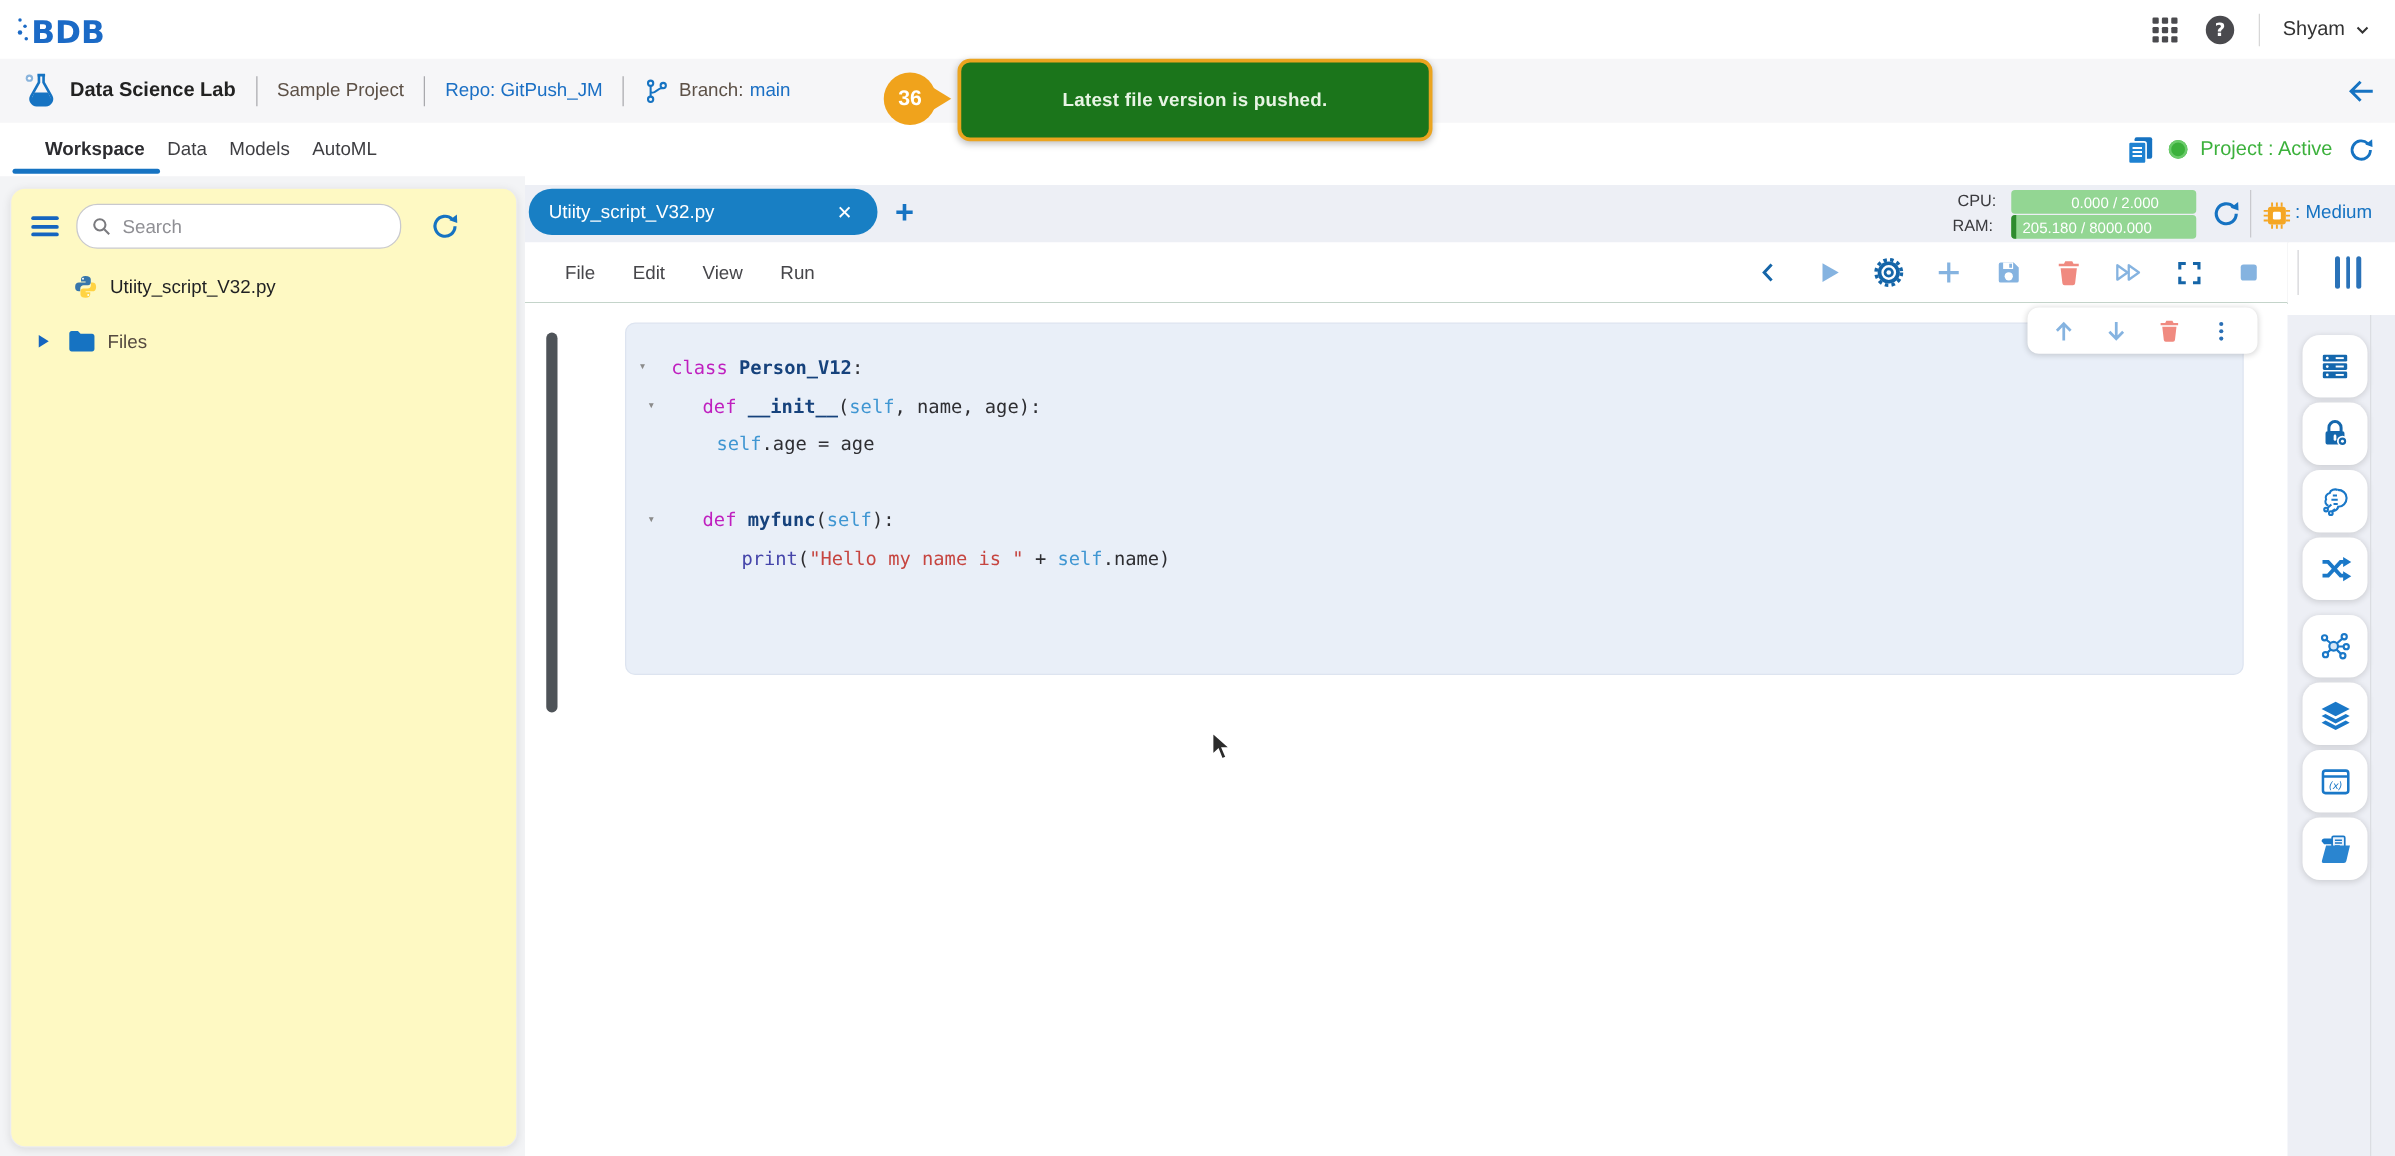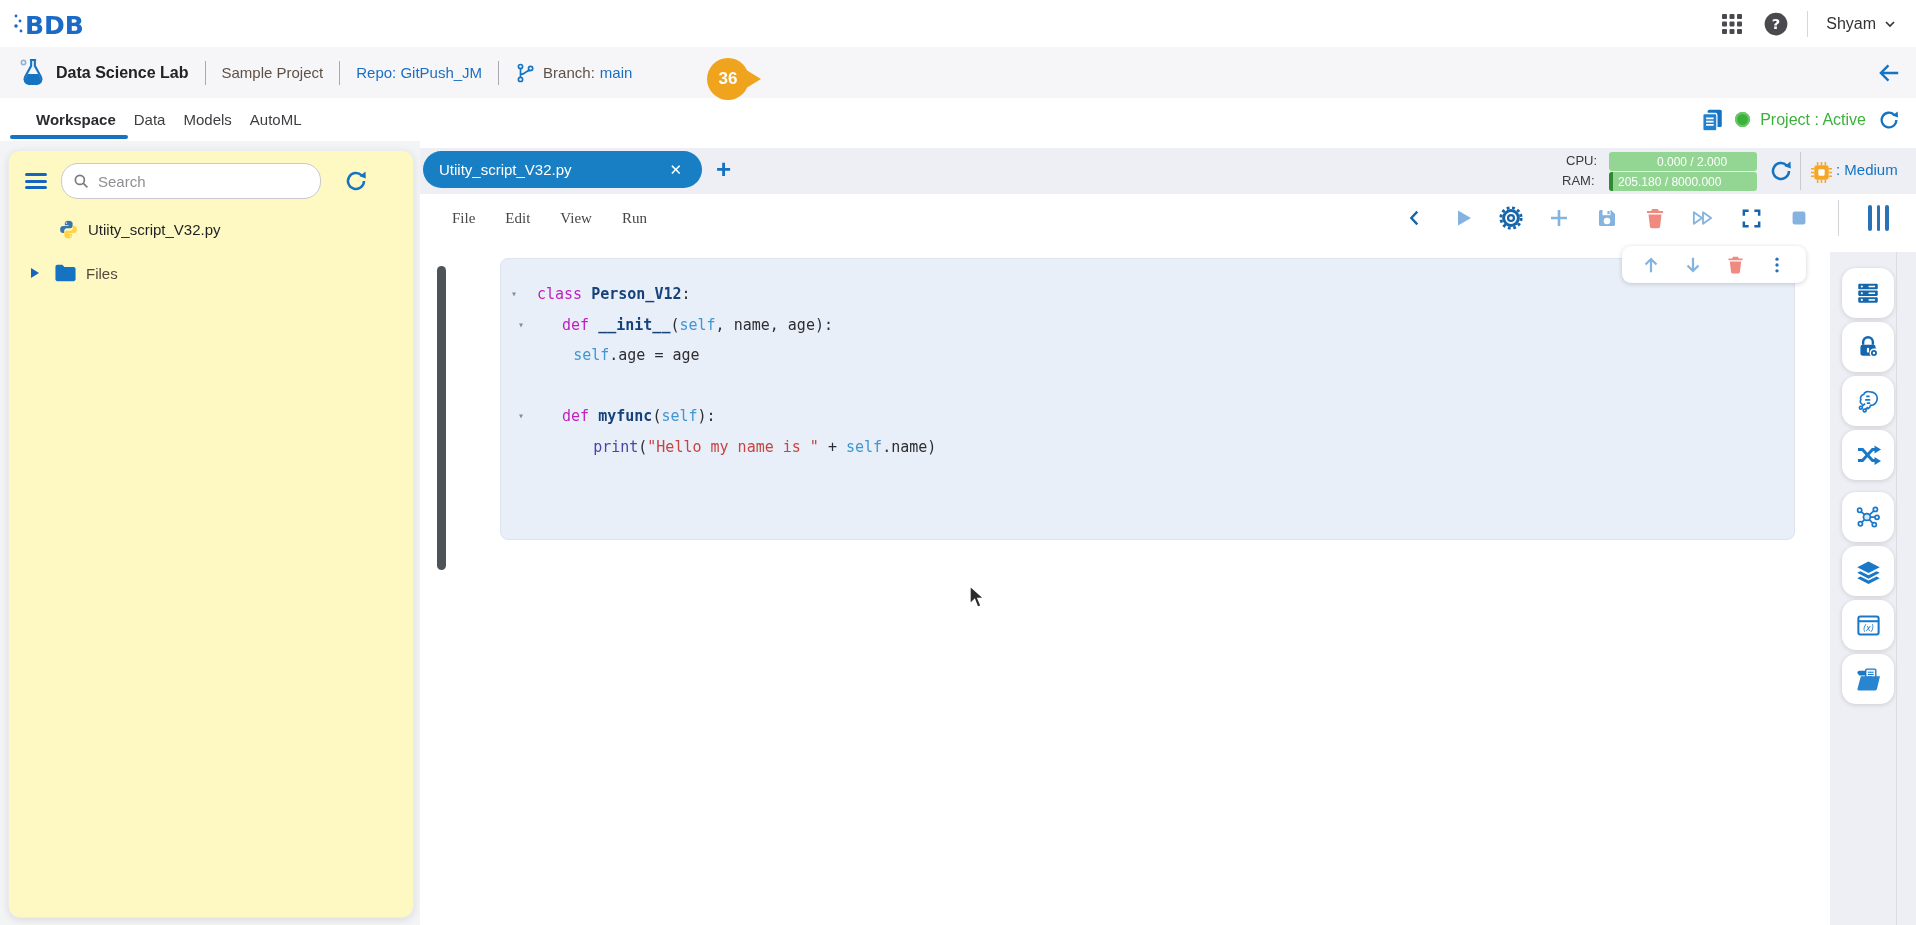--- a/index.html
+++ b/index.html
@@ -73,21 +73,21 @@
   .resources{position:absolute;right:0;top:0;height:46px;width:500px;}
   .res-label{position:absolute;font-size:13px;color:#3a3a3e;text-align:right;}
   .res-badge{position:absolute;width:148px;height:19px;background:#93d693;border-radius:3px;color:#fff;font-size:12px;
              display:flex;align-items:center;padding-left:9px;box-sizing:border-box;}
   .res-badge.ram::before{content:"";position:absolute;left:0;top:0;width:4px;height:19px;background:#2e8b2e;border-radius:3px 0 0 3px;}
   .res-divider{position:absolute;width:1px;height:38px;background:#c9c9ce;}
   .tier-label{position:absolute;font-size:15px;color:#1673c2;}
 
   
   .menurow{position:absolute;left:420px;top:194px;width:1410px;height:48px;background:#fff;border-bottom:1px solid #14532d;
-           border-right:1px solid #dcdce0;font-family:Liberation Serif, serif;}
+           border-right:1px solid #dcdce0;}
   .menu{position:absolute;left:32px;top:0;height:48px;display:flex;gap:30px;align-items:center;}
   .menu-item{font-size:15px;color:#46464a;cursor:pointer;}
   .cell-toolbar-icons{position:absolute;right:18px;top:0;height:48px;display:flex;gap:22px;align-items:center;}
   .icon-btn{width:26px;height:26px;display:flex;align-items:center;justify-content:center;cursor:pointer;}
 
   
   .workarea{position:absolute;left:420px;top:242px;width:1410px;bottom:0;background:#fff;}
   .cell-indicator{position:absolute;left:17px;top:24px;width:9px;height:304px;background:#4e5358;border-radius:5px;}
   .cell{position:absolute;left:80px;top:16px;width:1295px;height:282px;background:#e9eff8;border:1px solid #dde4f0;
         border-radius:8px;box-sizing:border-box;}
@@ -182,20 +182,23 @@
         <circle cx="17" cy="7" r="2.3"></circle>
       <path d="M6 7.3v9.4M6 13.5c6.5 0 4.5-4.3 11-4.3"></path>
     </svg>
     <span class="crumb-item" style="margin-right:5px;">Branch:</span>
     <span class="crumb-link">main</span>
   </div>
 
   <div class="marker36">
       <span>36</span>
     </div>
+  <div class="toast">
+    <span class="toast-msg">Latest file version is pushed.</span>
+  </div>
   <span class="back-arrow">
     <svg width="26" height="26" viewBox="0 0 24 24" fill="none" stroke="#1673c2" stroke-width="2.2">
         <path d="M20.5 12H5M11.5 5 4.5 12l7 7"></path>
       </svg>
   </span>
 
   <div class="navbar">
     <div class="nav-tabs">
         <div class="nav-tab active">Workspace</div>
         <div class="nav-tab">Data</div>

